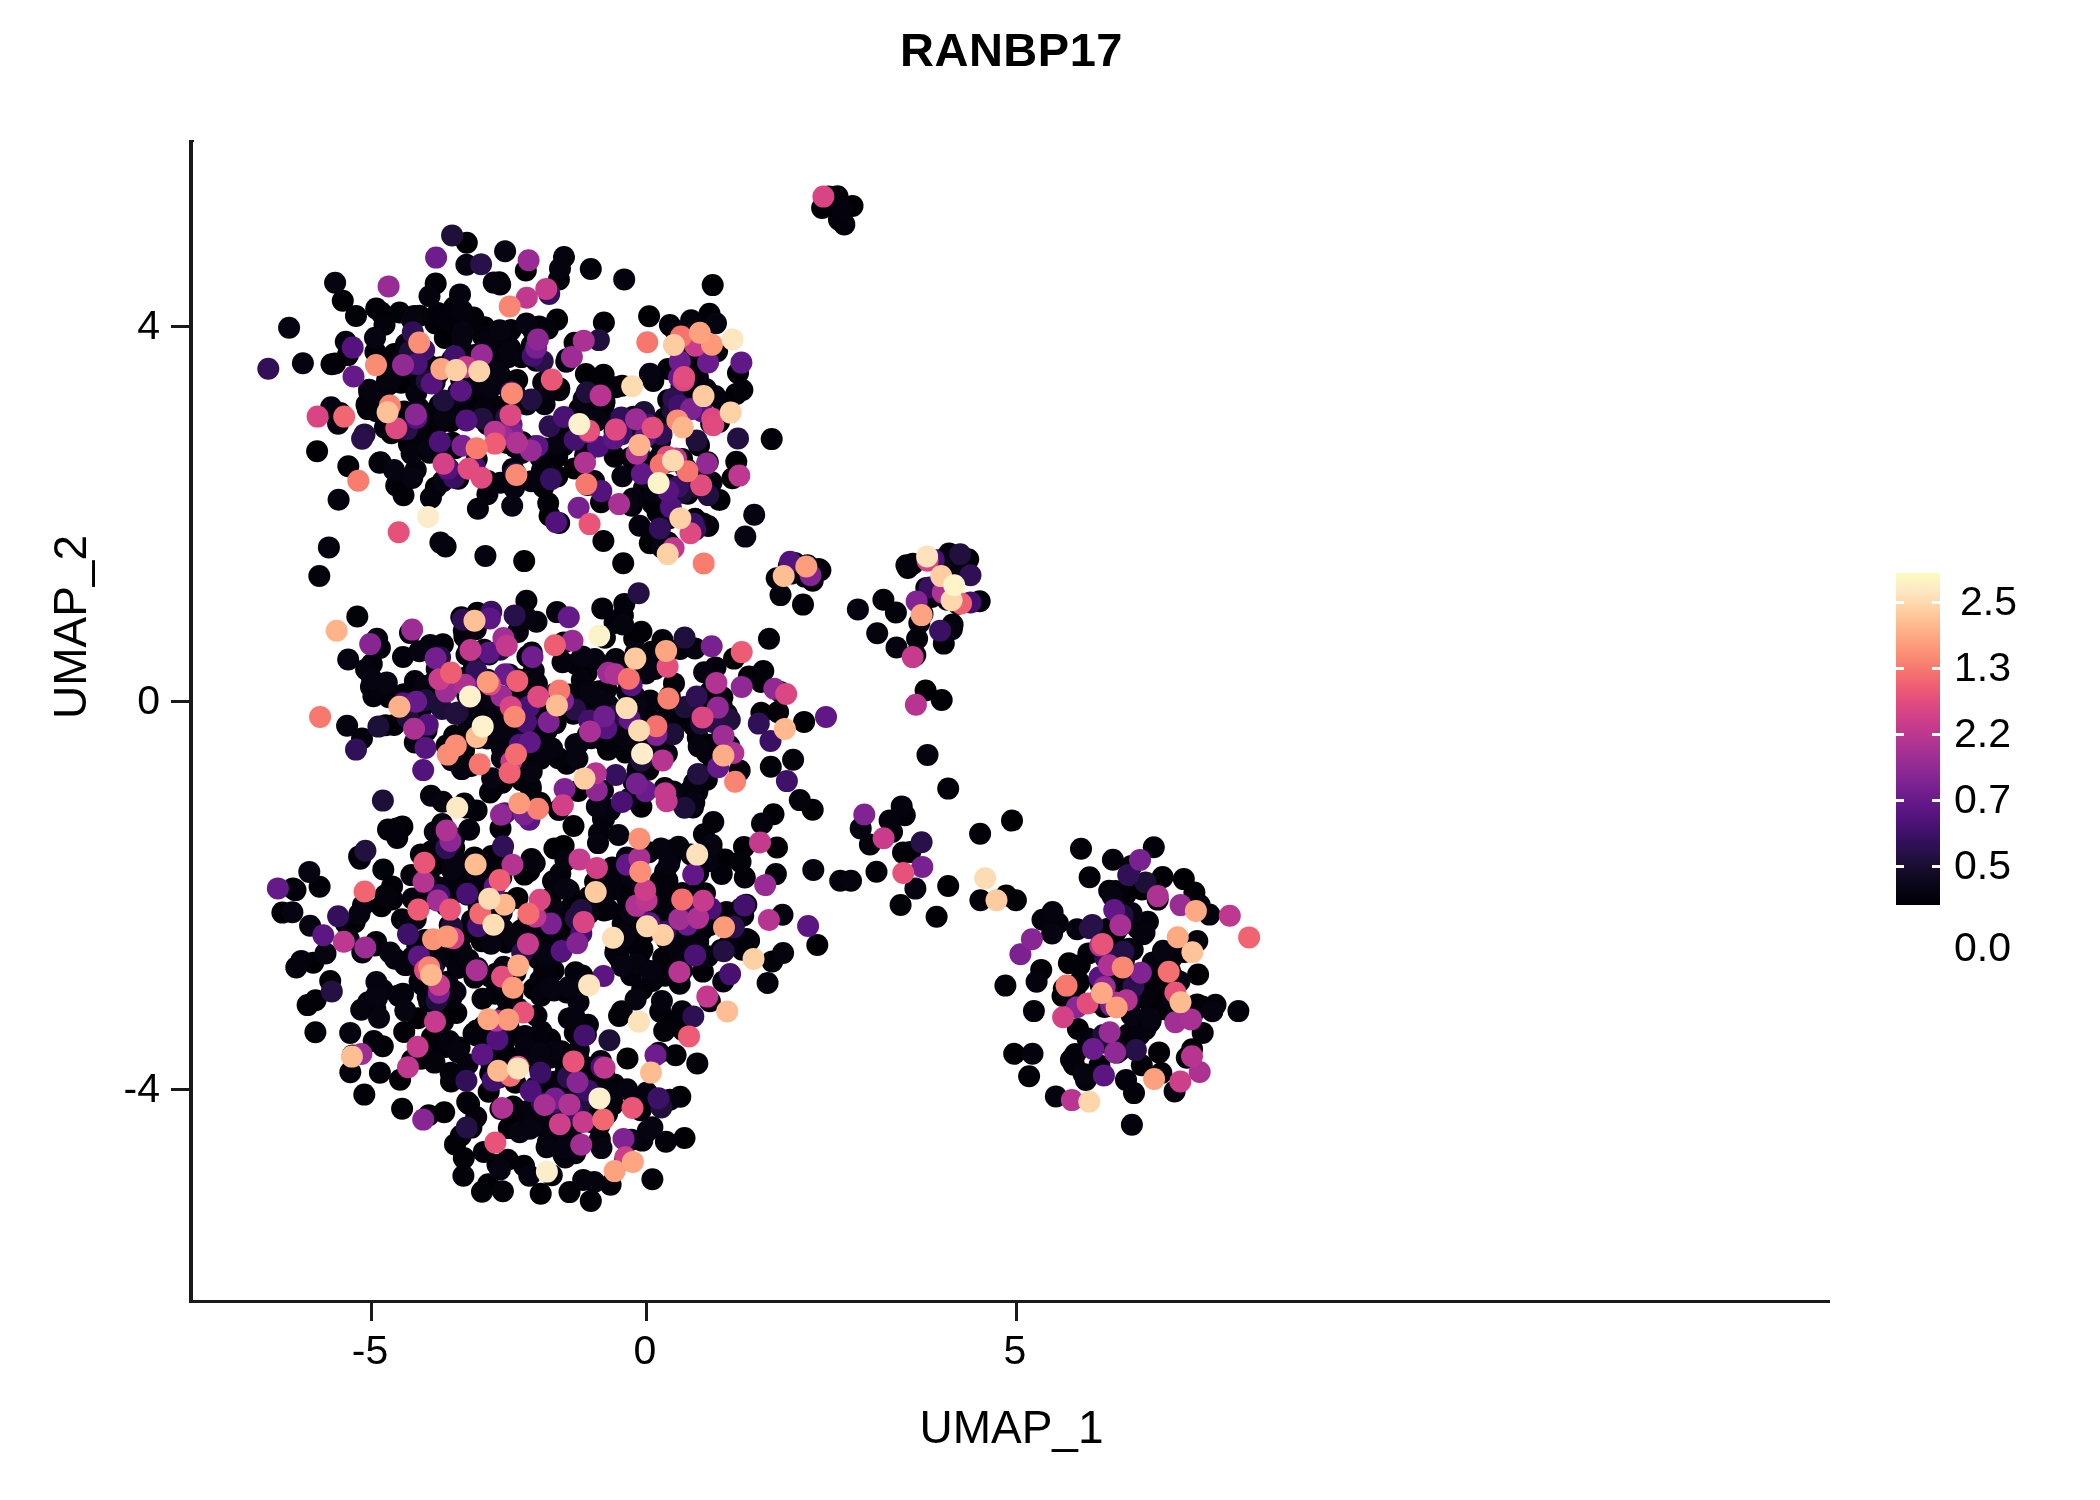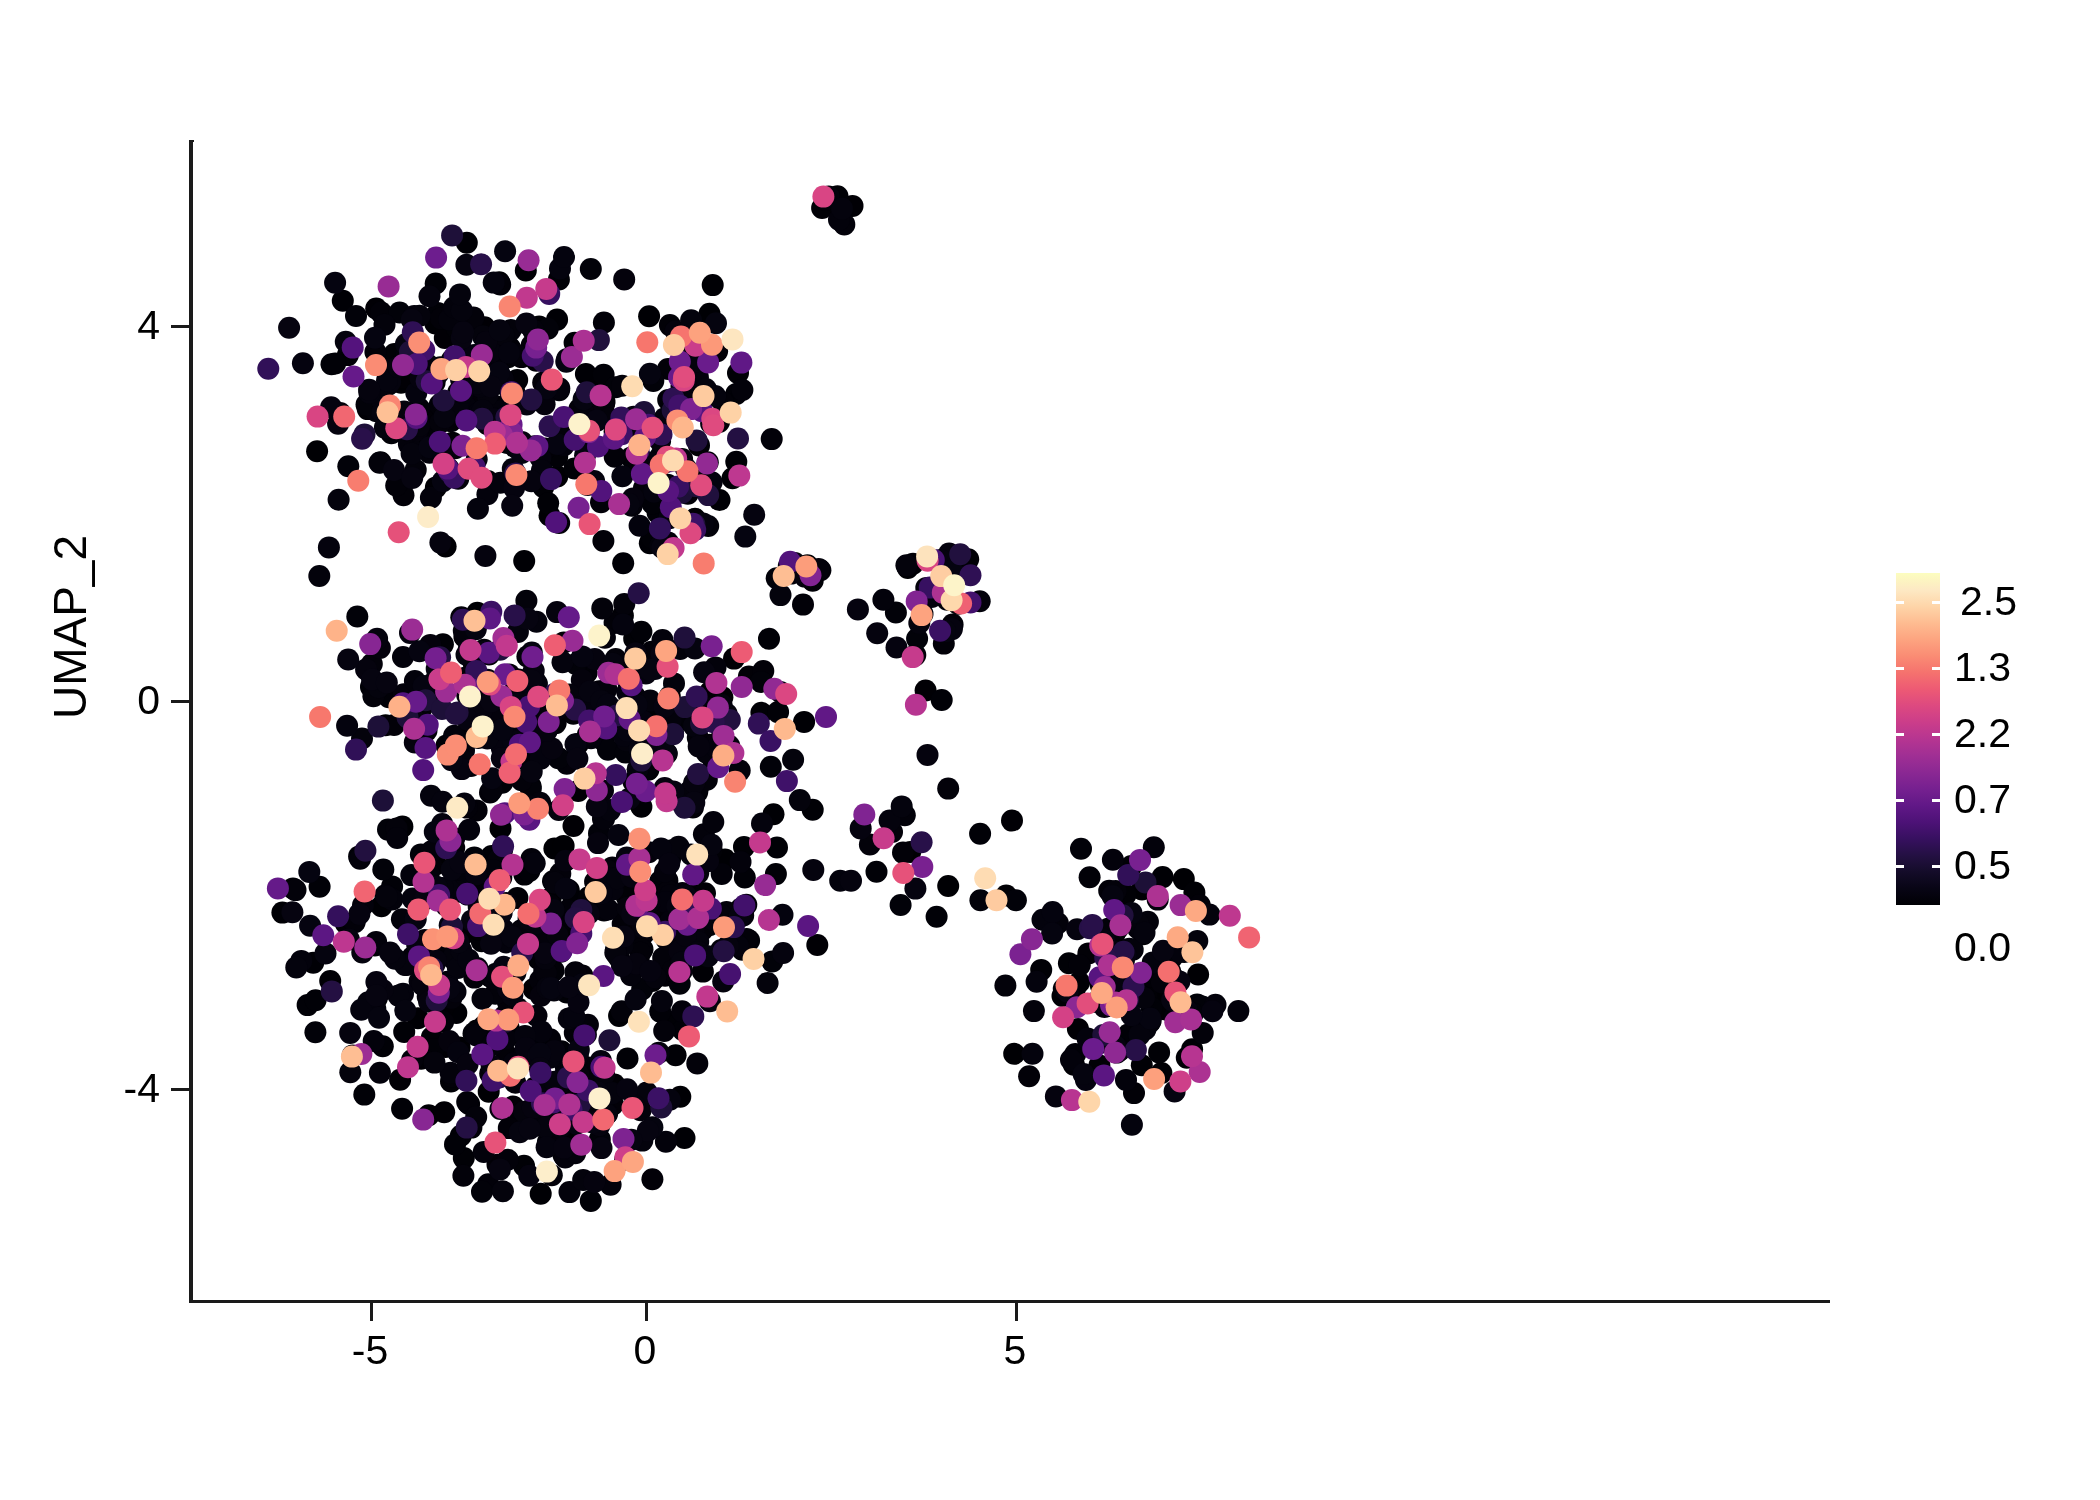--- a/index.html
+++ b/index.html
@@ -153,20 +153,21 @@
     color: #000000;
     transform: translateY(-50%);
     white-space: nowrap;
   }
 </style>
 </head>
 <body>
 
 <div id="root">
 
+  <div id="plot-title">RANBP17</div>
 
   <div id="axis-line-y"></div>
   <div id="axis-line-x"></div>
 
   <div id="panel">
     <div id="scatter">
         <svg width="1637" height="1158" viewBox="0 0 1637 1158">
           <circle cx="476.8" cy="554.4" r="11" fill="rgb(0,0,4)"></circle>
           <circle cx="361.4" cy="706.5" r="11" fill="rgb(0,0,4)"></circle>
           <circle cx="188.5" cy="764.2" r="11" fill="rgb(0,0,4)"></circle>
@@ -2100,20 +2101,21 @@
   <div class="ticklabel-x" style="left:645px">0</div>
   <div class="ticklabel-x" style="left:1015px">5</div>
 
   <div class="tick-y" style="top:325px"></div>
   <div class="tick-y" style="top:700px"></div>
   <div class="tick-y" style="top:1088px"></div>
   <div class="ticklabel-y-wrap" style="top:325px">4</div>
   <div class="ticklabel-y-wrap" style="top:700px">0</div>
   <div class="ticklabel-y-wrap" style="top:1088px">-4</div>
 
+  <div id="xlab">UMAP_1</div>
   <div id="ylab">UMAP_2</div>
 
   <div id="legend">
     <div id="legend-bar" style="background: linear-gradient(rgb(252, 253, 191) 0%, rgb(253, 233, 196) 5%, rgb(254, 213, 169) 10%, rgb(254, 188, 145) 15%, rgb(253, 164, 128) 20%, rgb(250, 140, 116) 25%, rgb(245, 114, 110) 30%, rgb(237, 90, 116) 35%, rgb(221, 73, 128) 40%, rgb(203, 61, 138) 45%, rgb(182, 53, 145) 50%, rgb(160, 47, 148) 55%, rgb(139, 40, 147) 60%, rgb(118, 32, 144) 65%, rgb(97, 24, 135) 70%, rgb(77, 18, 119) 75%, rgb(55, 16, 96) 80%, rgb(36, 16, 67) 85%, rgb(20, 12, 41) 90%, rgb(8, 5, 21) 95%, rgb(0, 0, 4) 100%);"></div>
     <div id="legend-ticks">
         <div class="legend-tick left" style="top: 28px;"></div>
         <div class="legend-tick right" style="top: 28px;"></div>
         <div class="legend-tick left" style="top: 94px;"></div>
         <div class="legend-tick right" style="top: 94px;"></div>
         <div class="legend-tick left" style="top: 160px;"></div>

